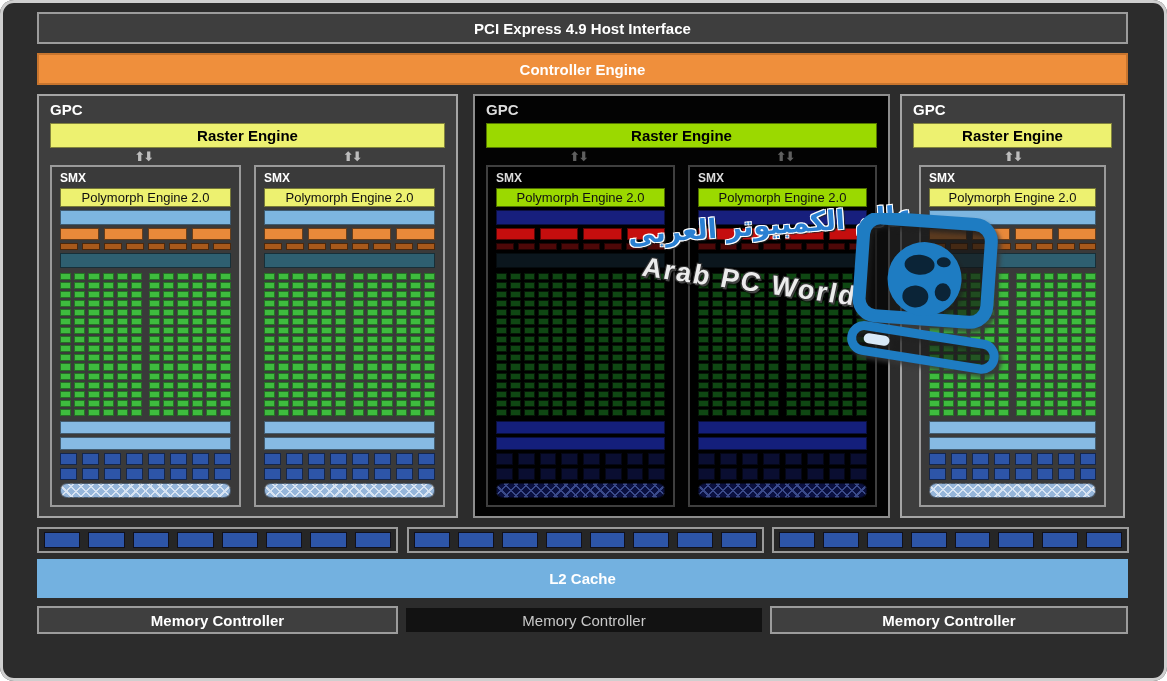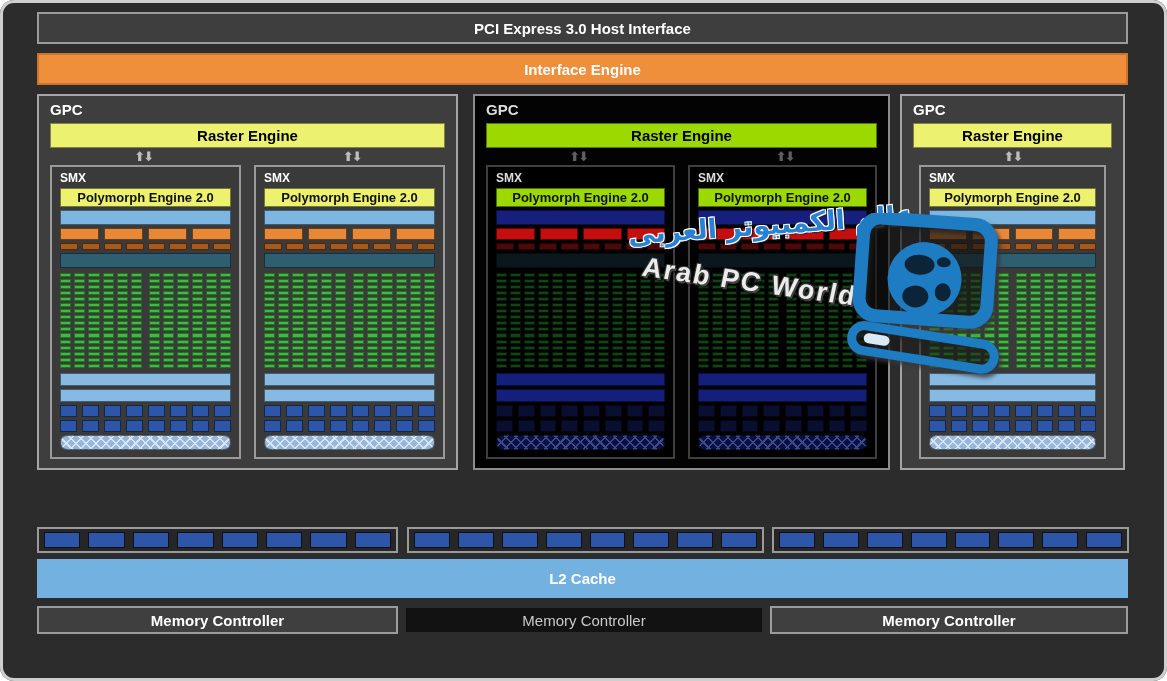--- a/index.html
+++ b/index.html
@@ -6,21 +6,21 @@
   .canvas{position:relative;width:1167px;height:681px;background:#2c2c2c;border-radius:14px;
           box-shadow:0 0 0 3px #cfcfcf inset;overflow:hidden;}
 
   
   .bar{position:absolute;left:37px;width:1091px;box-sizing:border-box;display:flex;
        align-items:center;justify-content:center;font-weight:bold;color:#fff;}
   .bar--pci{top:12px;height:32px;background:#3e3e3e;border:2px solid #9c9c9c;font-size:15px;}
   .bar--giga{top:53px;height:32px;background:#ef8f3c;border:2px solid #c8752e;font-size:15px;}
 
   
-  .gpc{position:absolute;top:94px;height:376px;box-sizing:border-box;border:2px solid #a5a5a5;
+  .gpc{position:absolute;top:94px;height:424px;box-sizing:border-box;border:2px solid #a5a5a5;
        background:var(--panel-bg);display:flex;flex-direction:column;
        --panel-bg:#3e3e3e;--accent:#edf170;--bar1:#7db6e0;--orange:#e8893a;--thin:#a8591b;
        --teal:#2e5f70;--core:#3ebc3e;--coreb:rgba(0,0,0,.40);--bbar:#86bae3;--navy:#2d55a8;
        --hbg:#96b6da;--hline:#d8e4f2;--smxbg:#3a3a3a;--smxborder:#9a9a9a;--label:#ffffff;--arrow:#bdbdbd;}
   .gpc--dark{--panel-bg:#030303;--accent:#9bd900;--bar1:#171f7d;--orange:#c50e0e;--thin:#4e0808;
        --teal:#0b161d;--core:#0f4713;--coreb:rgba(0,0,0,.65);--bbar:#141f7b;--navy:#0a0e31;
        --hbg:#0a1040;--hline:#3a4a8a;--smxbg:#000000;--smxborder:#3f3f3f;--label:#dddddd;--arrow:#5f5f5f;
        border-color:#8d8d8d;}
   .gpc--0{left:37px;width:421px;}
   .gpc--1{left:473px;width:417px;}
@@ -33,21 +33,21 @@
                font-size:13px;font-weight:bold;letter-spacing:-2px;line-height:1;}
   .smx-row{flex:1;display:flex;gap:13px;padding:0 11px 9px;}
   .gpc--2 .smx-row{padding:0 17px 9px;}
 
   
   .smx{flex:1;box-sizing:border-box;background:var(--smxbg);border:2px solid var(--smxborder);
        padding:4px 8px 7px;display:flex;flex-direction:column;gap:3px;min-width:0;}
   .smx-label{font-size:12px;font-weight:bold;color:var(--label);height:14px;line-height:14px;}
   .poly{height:17px;background:var(--accent);border:1px solid rgba(0,0,0,.5);
         display:flex;align-items:center;justify-content:center;
-        font-size:13px;font-weight:bold;color:#101010;white-space:nowrap;overflow:hidden;}
+        font-size:13px;font-weight:normal;color:#101010;white-space:nowrap;overflow:hidden;}
   .stripe{border:1px solid rgba(0,0,0,.5);}
   .stripe--bar1{height:13px;background:var(--bar1);}
   .stripe--teal{height:13px;background:var(--teal);}
   .stripe--bbar{height:11px;background:var(--bbar);}
   .unit-row{display:flex;gap:5px;}
   .unit-row--orange{height:12px;}
   .unit-row--orange .unit{background:var(--orange);}
   .unit-row--thin{height:7px;gap:4px;}
   .unit-row--thin .unit{background:var(--thin);}
   .unit-row--navy{height:12px;}
@@ -87,24 +87,24 @@
          letter-spacing:2px;white-space:nowrap;transform:rotate(8deg) skewX(-4deg);transform-origin:left top;
          text-shadow:-1px -1px 0 #333,1px -1px 0 #333,-1px 1px 0 #333,2px 2px 0 #444,3px 3px 2px rgba(0,0,0,.7);}
   .wm-logo{position:absolute;left:845px;top:213px;filter:drop-shadow(3px 4px 2px rgba(55,55,55,.85));}
 </style>
 </head>
 <body>
 
 <div class="canvas">
 
   <div class="bar bar--pci">
-    <span>PCI Express 3.0 Host Interface</span>
+    <span>PCI Express 4.9 Host Interface</span>
   </div>
   <div class="bar bar--giga">
-    <span>Interface Engine</span>
+    <span>Controller Engine</span>
   </div>
 
   <div class="gpc gpc--0">
     <div class="gpc-label">GPC</div>
     <div class="raster">Raster Engine</div>
     <div class="arrows">
         <div class="arrow-group">⬆⬇</div>
         <div class="arrow-group">⬆⬇</div>
       </div>
     <div class="smx-row">

